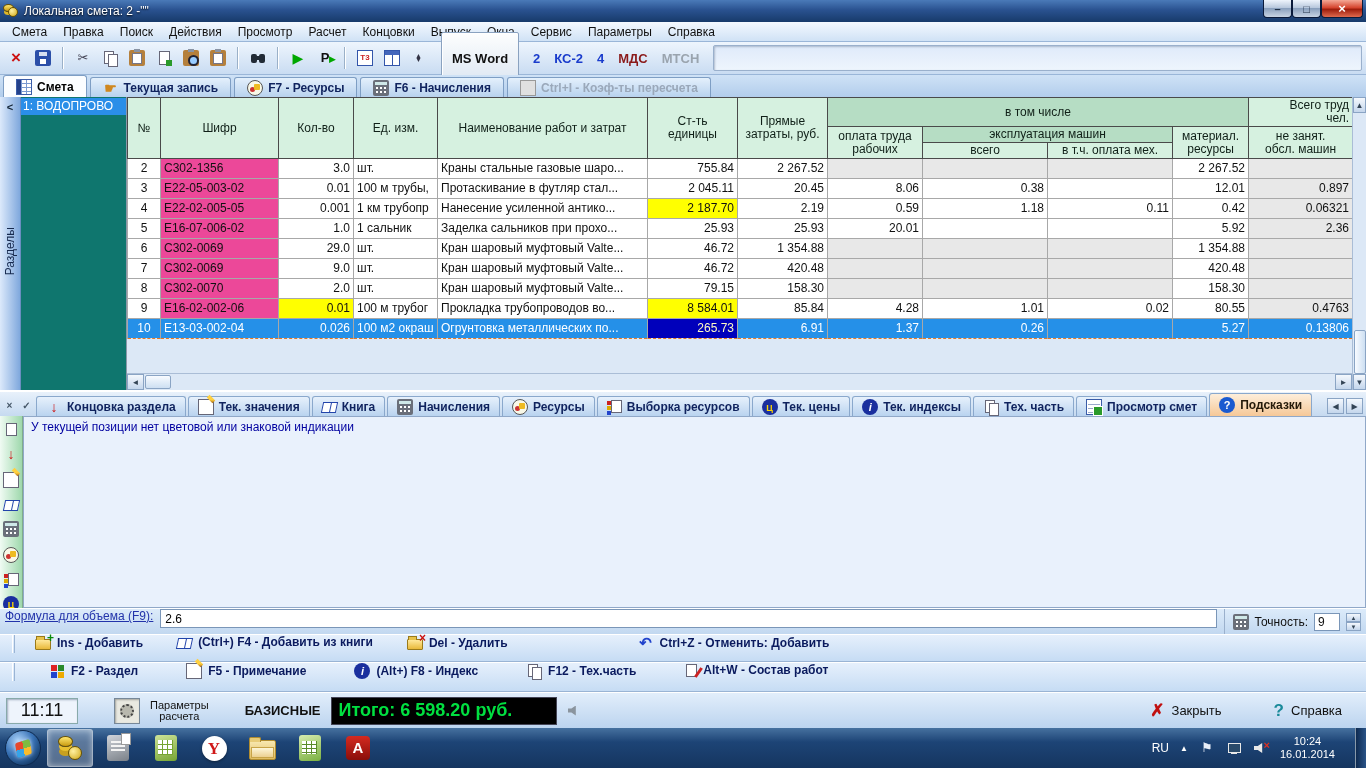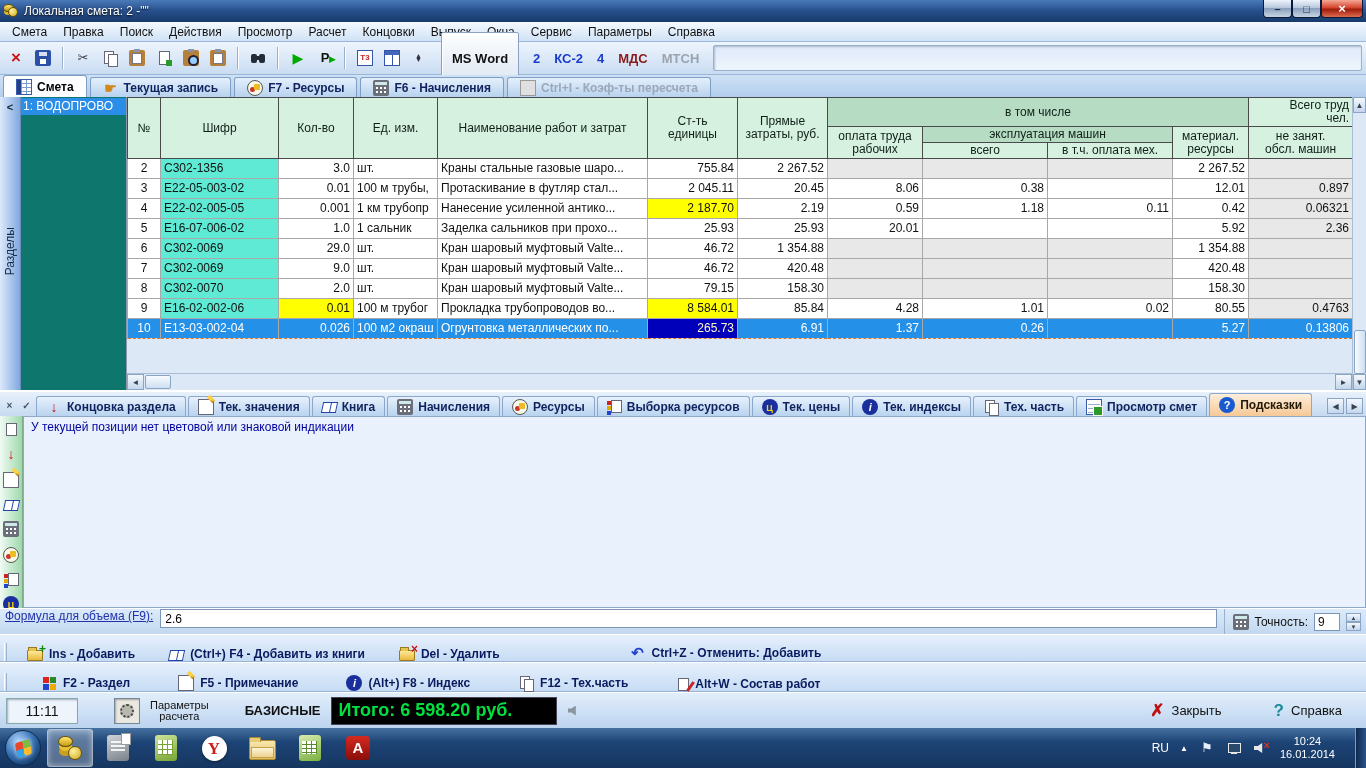--- a/index.html
+++ b/index.html
@@ -40,21 +40,21 @@
   .section-item { height:17px; line-height:17px; padding:0 2px; white-space:nowrap; overflow:hidden; }
   .section-item.selected { background:#2a8ee8; color:#fff; }
   .table-wrap { flex:1; display:flex; flex-direction:column; overflow:hidden; background:#dce8f6; }
   table { border-collapse:collapse; table-layout:fixed; width:1225px; flex:none; }
   th { background:#d6f1e0; border:1px solid #4a4a4a; font-weight:normal; font-size:12px; text-align:center; vertical-align:middle; padding:1px 3px; white-space:pre-line; line-height:13px; color:#102018; }
   th.grp { background:#b6ddc4; }
   th.ralign { text-align:right; }
   td { height:20px; background:#fff; border:1px solid #a8a8a8; padding:0 3px; font-size:12px; white-space:nowrap; overflow:hidden; line-height:19px; }
   td.c { text-align:center; }
   td.r { text-align:right; }
-  td.code { background:#5eead4; }
+  td.code { background:#ec4899; }
   td.bg-g { background:#e8e8e8; }
   td.bg-y { background:#ffff00; }
   td.bg-n { background:#0000bb; color:#ffff00; }
   tr.selected td { background:#2590e8; color:#fff; border-top:1px dashed #e87820; border-bottom:1px dashed #e87820; }
   tr.selected td.bg-n { background:#0000bb; color:#fef9c3; }
   .hscroll { margin-top:auto; height:17px; flex:none; background:#dce8f6; border-top:1px solid #aabdd6; display:flex; align-items:center; }
   .sbtn { width:17px; height:16px; background:linear-gradient(#f4f8fd,#c4d6ec); border:1px solid #8aa4c4; display:flex; align-items:center; justify-content:center; font-size:8px; color:#345; flex:none; }
   .hthumb { width:26px; height:14px; margin-left:1px; background:linear-gradient(#f8fbff,#cddff2); border:1px solid #8aa4c4; border-radius:2px; }
   .htrack { flex:1; }
   .vscroll { width:14px; flex:none; background:#dce8f6; border-left:1px solid #aabdd6; display:flex; flex-direction:column; align-items:center; }
@@ -75,30 +75,30 @@
   
   .formula-row { height:26px; flex:none; display:flex; background:linear-gradient(#dcebfa,#c2d8f0); border-top:1px solid #fff; padding:0 5px; gap:7px; }
   .formula-label { color:#2233aa; text-decoration:underline; white-space:nowrap; }
   .formula-input { flex:1; height:19px; background:#fff; border:1px solid #7a96b8; padding:0 4px; font-size:12px; font-family:"Liberation Sans",sans-serif; }
   .prec-group { display:flex; align-items:center; gap:6px; padding-left:8px; border-left:1px solid #9ab0cc; }
   .prec-box { width:26px; height:18px; background:#fff; border:1px solid #7a96b8; text-align:left; padding:0 3px; line-height:17px; }
   .spin { display:flex; flex-direction:column; }
   .spin span { width:15px; height:9px; font-size:6px; line-height:8px; text-align:center; background:linear-gradient(#f4f8fd,#c4d6ec); border:1px solid #8aa4c4; color:#345; }
 
   
-  .actionbar { display:flex; align-items:flex-end; padding:0 4px; background:linear-gradient(#e6f0fc,#c6dcf4); border-top:1px solid #fff; border-bottom:1px solid #9ab4d4; flex:none; }
+  .actionbar { display:flex; align-items:flex-start; padding:0 12px; background:linear-gradient(#e6f0fc,#c6dcf4); border-top:1px solid #fff; border-bottom:1px solid #9ab4d4; flex:none; }
   .bar1 { height:28px; gap:34px; }
   .bar2 { height:30px; gap:48px; }
   .action-item { display:flex; align-items:center; gap:6px; font-weight:bold; color:#0a1a5e; white-space:nowrap; }
   .bar1 .action-item:nth-child(5) { margin-left:96px; }
   .grip { width:3px; height:18px; border-left:1px solid #fff; border-right:1px solid #9ab4d4; margin-right:-14px; }
 
   
   .statusbar { height:36px; flex:none; display:flex; align-items:center; background:linear-gradient(#e2eefb,#bcd4ef); border-top:1px solid #fff; padding:0 6px; gap:10px; }
-  .clock-box { width:72px; height:26px; background:#eef4fc; border:1px solid #8aa; box-shadow:inset 1px 1px 2px rgba(80,100,130,.5); display:flex; align-items:center; justify-content:center; font-size:14px; }
+  .clock-box { width:72px; height:26px; background:#eef4fc; border:1px solid #8aa; box-shadow:inset 1px 1px 2px rgba(80,100,130,.5); display:flex; align-items:center; justify-content:center; font-size:18px; }
   .gear-btn { width:26px; height:26px; margin-left:26px; background:#e9e9e1; border:1px solid #789; box-shadow:inset 1px 1px 2px rgba(0,0,0,.3); display:flex; align-items:center; justify-content:center; }
   .params { font-size:11px; line-height:11px; text-align:center; white-space:pre-line; }
   .mode { font-weight:bold; font-size:13px; margin-left:26px; }
   .led { width:226px; height:28px; background:#000; border:1px solid #445; color:#00e040; font-weight:bold; font-size:18px; display:flex; align-items:center; padding:0 7px; white-space:nowrap; }
   .sb-right { margin-left:auto; display:flex; align-items:center; gap:52px; margin-right:18px; font-size:13px; }
   .sb-link { display:flex; align-items:center; gap:7px; }
   .x-glyph { color:#c01010; font-weight:bold; font-size:17px; line-height:14px; }
   .q-glyph { color:#1a8a9a; font-weight:bold; font-size:17px; line-height:14px; }
 
   

